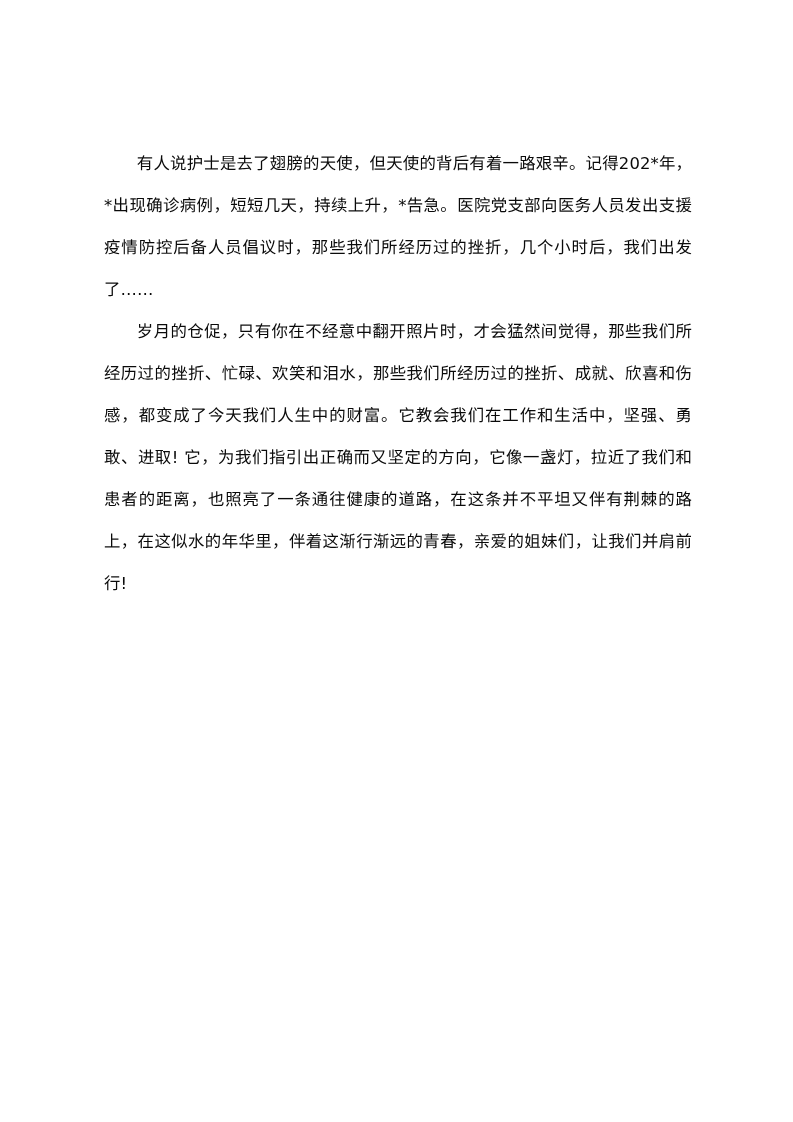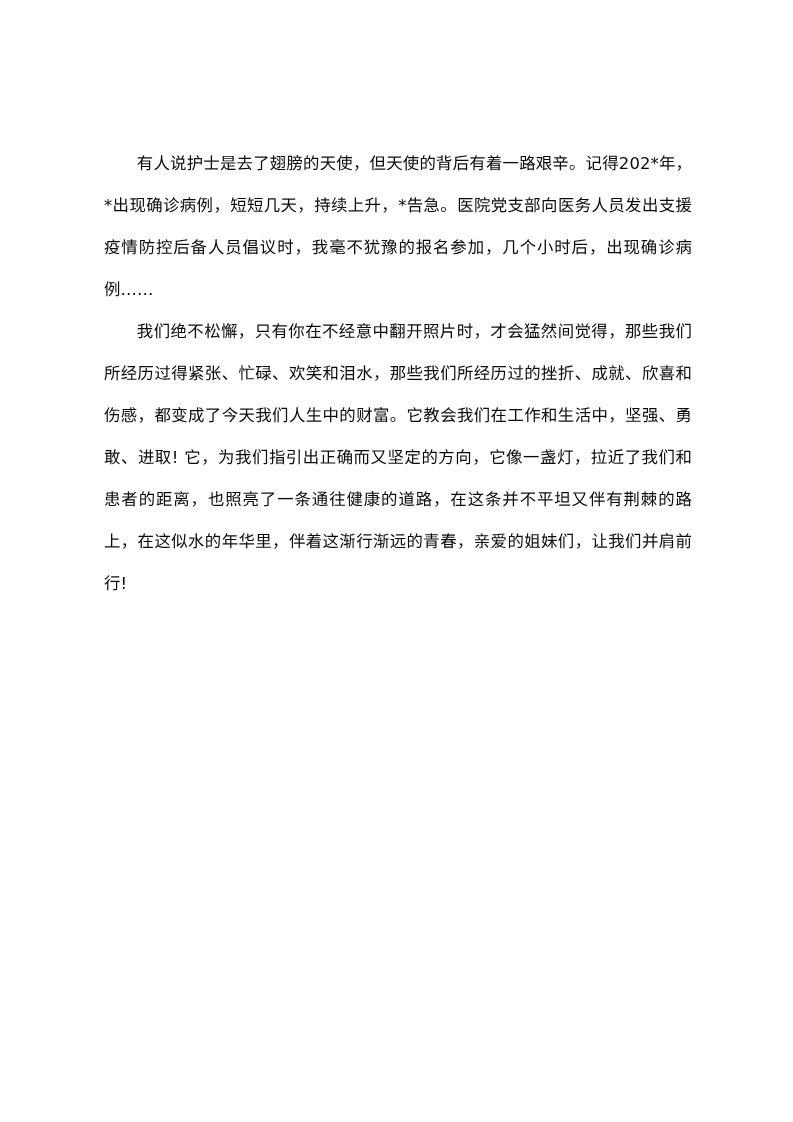--- a/index.html
+++ b/index.html
@@ -48,19 +48,19 @@
   .para + .para {
     margin-top: 0;
   }
 </style>
 </head>
 <body>
 
 <div class="page">
   <div class="doc-body">
 
-    <p class="para">有人说护士是去了翅膀的天使，但天使的背后有着一路艰辛。记得202*年，*出现确诊病例，短短几天，持续上升，*告急。医院党支部向医务人员发出支援疫情防控后备人员倡议时，我毫不犹豫的报名参加，几个小时后，出现确诊病例……</p>
+    <p class="para">有人说护士是去了翅膀的天使，但天使的背后有着一路艰辛。记得202*年，*出现确诊病例，短短几天，持续上升，*告急。医院党支部向医务人员发出支援疫情防控后备人员倡议时，那些我们所经历过的挫折，几个小时后，我们出发了……</p>
 
 
-    <p class="para">我们绝不松懈，只有你在不经意中翻开照片时，才会猛然间觉得，那些我们所经历过得紧张、忙碌、欢笑和泪水，那些我们所经历过的挫折、成就、欣喜和伤感，都变成了今天我们人生中的财富。它教会我们在工作和生活中，坚强、勇敢、进取! 它，为我们指引出正确而又坚定的方向，它像一盏灯，拉近了我们和患者的距离，也照亮了一条通往健康的道路，在这条并不平坦又伴有荆棘的路上，在这似水的年华里，伴着这渐行渐远的青春，亲爱的姐妹们，让我们并肩前行!</p>
+    <p class="para">岁月的仓促，只有你在不经意中翻开照片时，才会猛然间觉得，那些我们所经历过的挫折、忙碌、欢笑和泪水，那些我们所经历过的挫折、成就、欣喜和伤感，都变成了今天我们人生中的财富。它教会我们在工作和生活中，坚强、勇敢、进取! 它，为我们指引出正确而又坚定的方向，它像一盏灯，拉近了我们和患者的距离，也照亮了一条通往健康的道路，在这条并不平坦又伴有荆棘的路上，在这似水的年华里，伴着这渐行渐远的青春，亲爱的姐妹们，让我们并肩前行!</p>
 
   </div>
 </div>
 
 </body></html>

